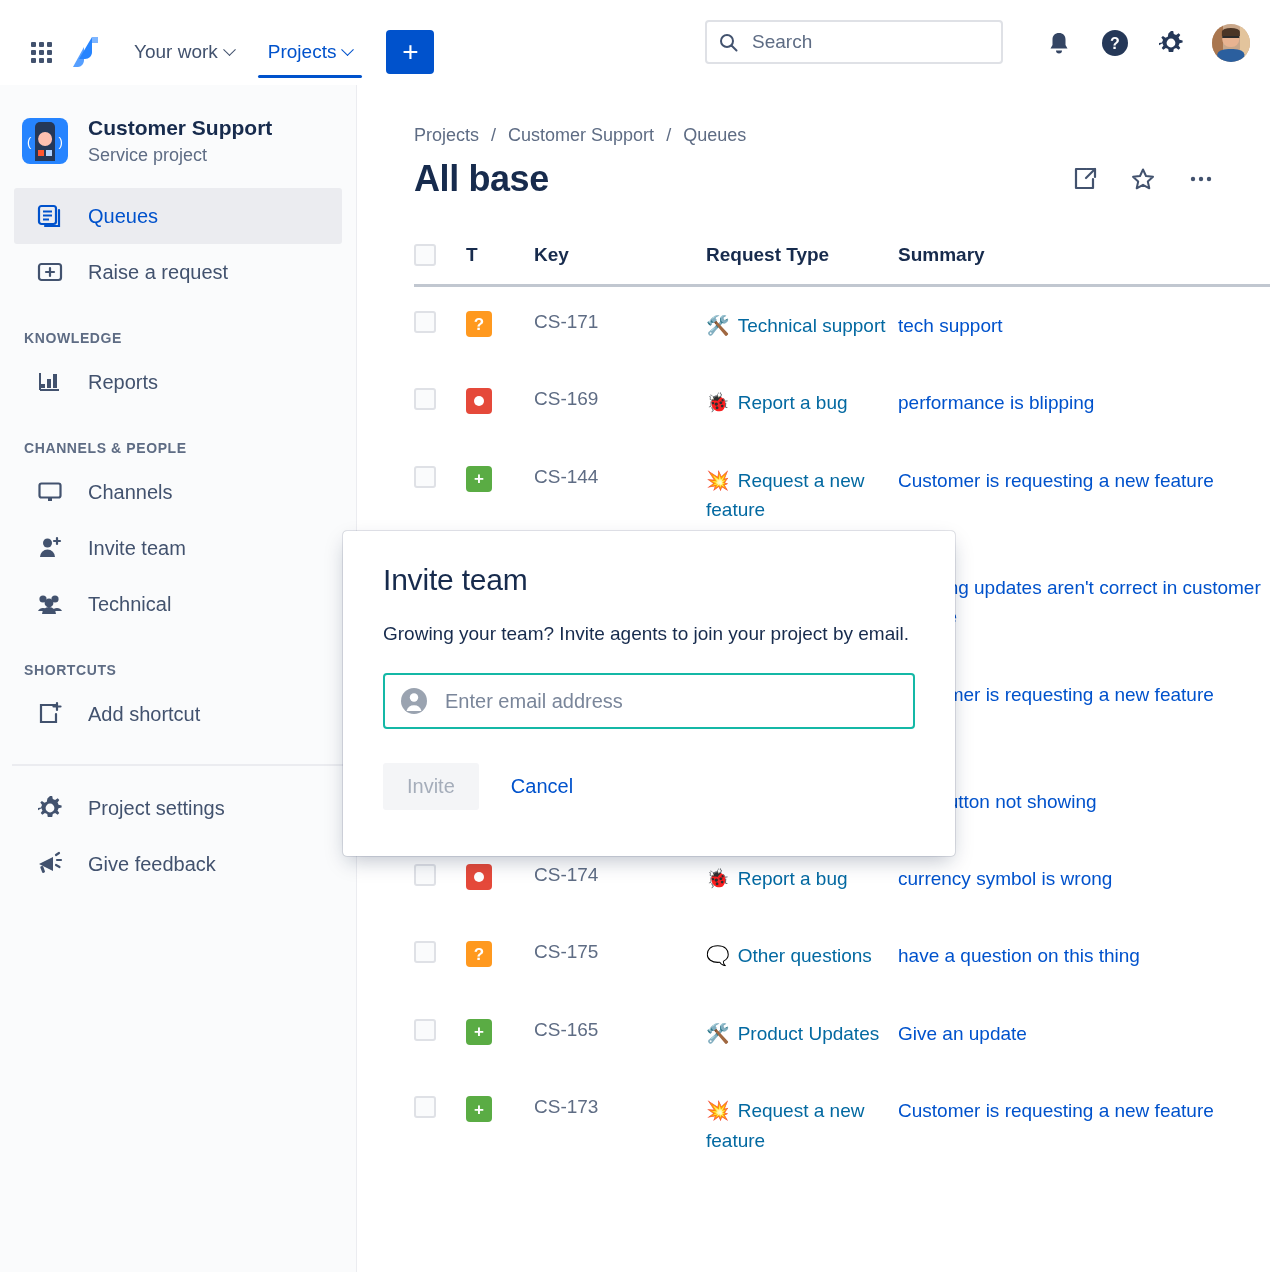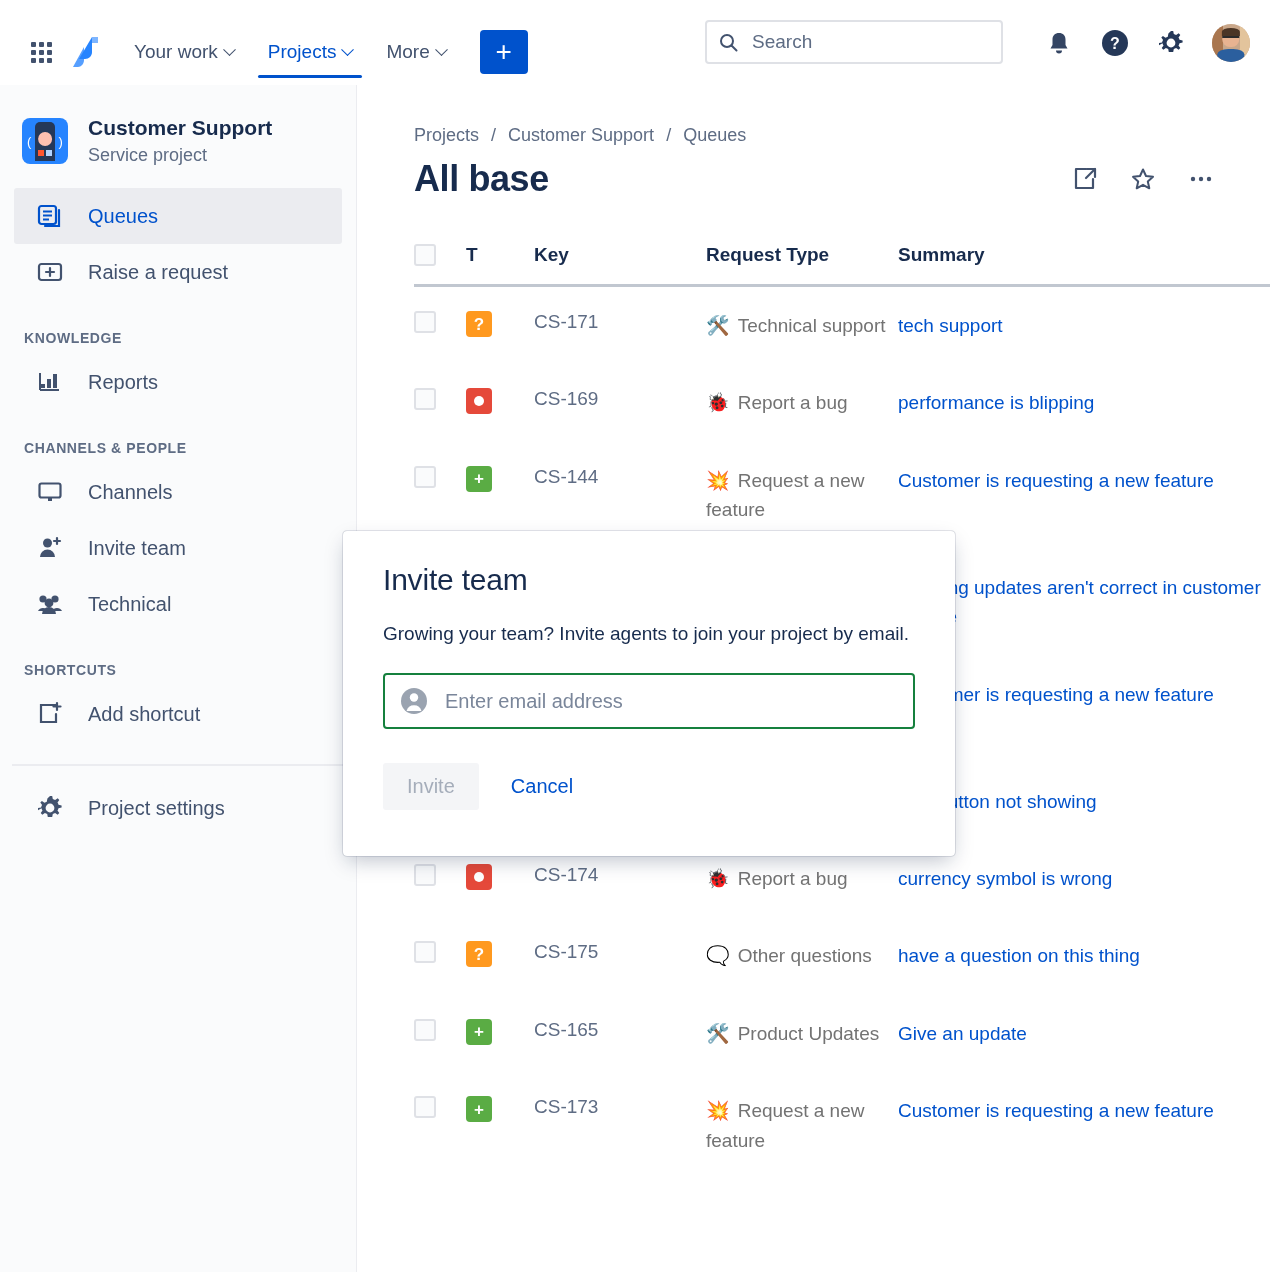--- a/index.html
+++ b/index.html
@@ -153,21 +153,21 @@
     width: 26px; height: 26px; border-radius: 4px;
     display: flex; align-items: center; justify-content: center;
     color: #fff; font-size: 17px; font-weight: 700; line-height: 1;
   }
   .tb-question { background: #ff991f; }
   .tb-bug { background: #e5493a; }
   .tb-feature { background: #5aac44; }
   .tb-bug .dot { width: 10px; height: 10px; border-radius: 50%; background: #fff; }
 
   .key-cell { font-size: 19px; color: #5e6c84; font-weight: 500; padding-top: 2px; }
-  .type-cell { font-size: 19px; color: #737373; line-height: 1.55; }
+  .type-cell { font-size: 19px; color: #0369a1; line-height: 1.55; }
   .type-cell .emo { font-size: 19px; margin-right: 8px; }
   .sum-cell { font-size: 19px; color: #0052cc; line-height: 1.55; cursor: pointer; }
 
   .tbl-fade {
     position: absolute; right: -58px; top: 0; width: 58px; height: 100%;
     background: linear-gradient(to right, rgba(255,255,255,0), #ffffff);
     pointer-events: none;
   }
 
   
@@ -176,21 +176,21 @@
     width: 612px; height: 325px;
     background: #ffffff; border-radius: 4px;
     box-shadow: 0 0 0 1px rgba(9,30,66,0.08), 0 8px 20px -4px rgba(9,30,66,0.28), 0 0 1px rgba(9,30,66,0.31);
     padding: 32px 40px;
     z-index: 50;
   }
   .modal-title { font-size: 30px; font-weight: 500; color: #172b4d; letter-spacing: -0.2px; }
   .modal-desc { margin-top: 22px; font-size: 19px; color: #172b4d; line-height: 1.58; }
   .email-field {
     margin-top: 24px; height: 56px;
-    border: 2px solid #15803d; border-radius: 4px;
+    border: 2px solid #14b8a6; border-radius: 4px;
     background: #fff; display: flex; align-items: center; padding: 0 14px;
     cursor: text;
   }
   .email-field .uicon { width: 30px; height: 30px; flex: 0 0 auto; }
   .email-field .ph { margin-left: 16px; font-size: 20px; color: #7a869a; }
   .modal-actions { margin-top: 34px; display: flex; align-items: flex-end; }
   .btn-invite {
     background: #f4f5f7; color: #a5adba; border: none;
     font-size: 20px; padding: 12px 24px; border-radius: 3px;
     font-family: inherit; cursor: default;
@@ -231,24 +231,20 @@
   <div class="nav-item first">
     <span>Your work</span>
     <span class="chev"></span>
   </div>
 
   <div class="nav-item active">
     <span>Projects</span>
     <span class="chev"></span>
   </div>
 
-  <div class="nav-item">
-    <span>More</span>
-    <span class="chev"></span>
-  </div>
 
   <div class="create-btn">
     <span>+</span>
   </div>
 
   <div class="searchbox">
     <span class="sicon">
       <svg width="19" height="19" viewBox="0 0 19 19">
         <circle cx="8" cy="8" r="6" fill="none" stroke="#42526e" stroke-width="2"></circle>
         <line x1="12.5" y1="12.5" x2="17.5" y2="17.5" stroke="#42526e" stroke-width="2" stroke-linecap="round"></line>
@@ -394,20 +390,32 @@
   <div class="side-div"></div>
 
   <div class="side-item">
     <span class="si-ico">
       <svg width="28" height="28" viewBox="0 0 28 28">
         <path d="M14 2 l2.2 0 .6 3.1 a9 9 0 0 1 2.3 1 l2.6-1.8 1.6 1.6 -1.8 2.6 a9 9 0 0 1 1 2.3 l3.1 .6 0 2.2 -3.1 .6 a9 9 0 0 1 -1 2.3 l1.8 2.6 -1.6 1.6 -2.6-1.8 a9 9 0 0 1 -2.3 1 l-.6 3.1 -2.2 0 -2.2 0 -.6-3.1 a9 9 0 0 1 -2.3-1 l-2.6 1.8 -1.6-1.6 1.8-2.6 a9 9 0 0 1 -1-2.3 L2 16.2 2 14 l3.1-.6 a9 9 0 0 1 1-2.3 L4.3 8.5 5.9 6.9 8.5 8.7 a9 9 0 0 1 2.3-1 L11.4 4.6 Z" fill="#42526e"></path>
         <circle cx="14" cy="14" r="4.4" fill="#fafbfc"></circle>
       </svg>
     </span>
     <span class="si-label">Project settings</span>
+  </div>
+  <div class="side-item">
+    <span class="si-ico">
+      <svg width="28" height="28" viewBox="0 0 28 28">
+        <path d="M3 14 L17 7 L17 21 Z" fill="#42526e"></path>
+        <rect x="5" y="16" width="3" height="7" rx="1" fill="#42526e" transform="rotate(-20 6.5 19)"></rect>
+        <line x1="20" y1="5" x2="23" y2="3" stroke="#42526e" stroke-width="2.2" stroke-linecap="round"></line>
+        <line x1="21" y1="10" x2="25" y2="10" stroke="#42526e" stroke-width="2.2" stroke-linecap="round"></line>
+        <line x1="20" y1="15" x2="23.5" y2="17" stroke="#42526e" stroke-width="2.2" stroke-linecap="round"></line>
+      </svg>
+    </span>
+    <span class="si-label">Give feedback</span>
   </div>
 </div>
 
 <div class="main">
 
   <div class="breadcrumb">
     <span class="bc">Projects</span>
     <span class="sep">/</span>
     <span class="bc">Customer Support</span>
     <span class="sep">/</span>

